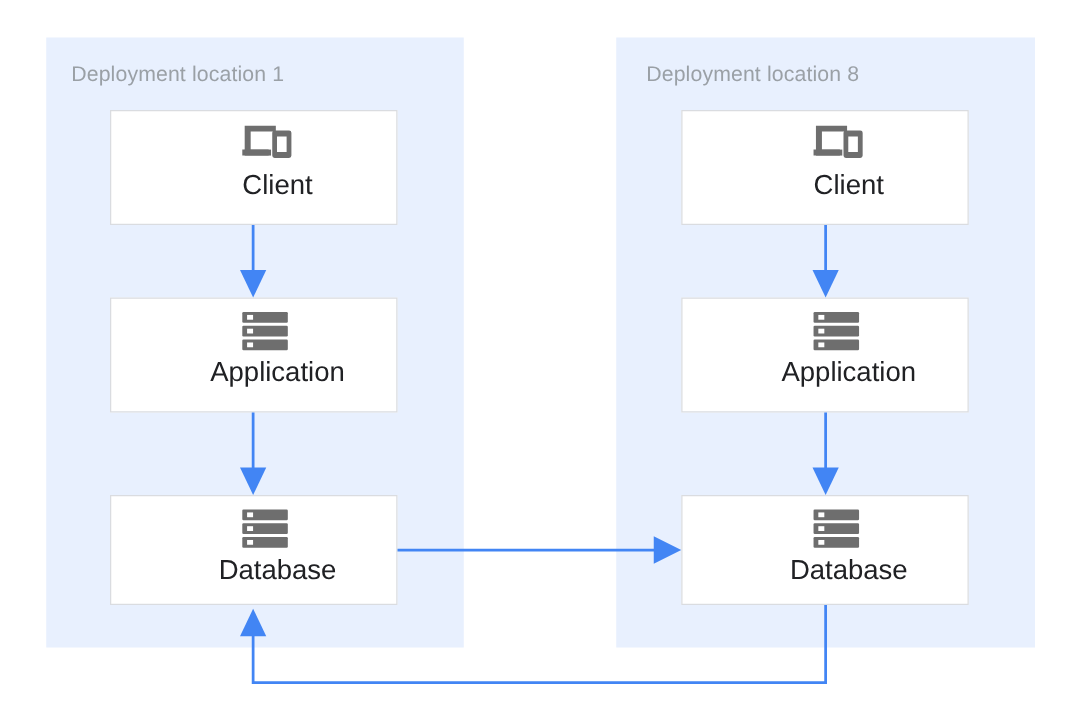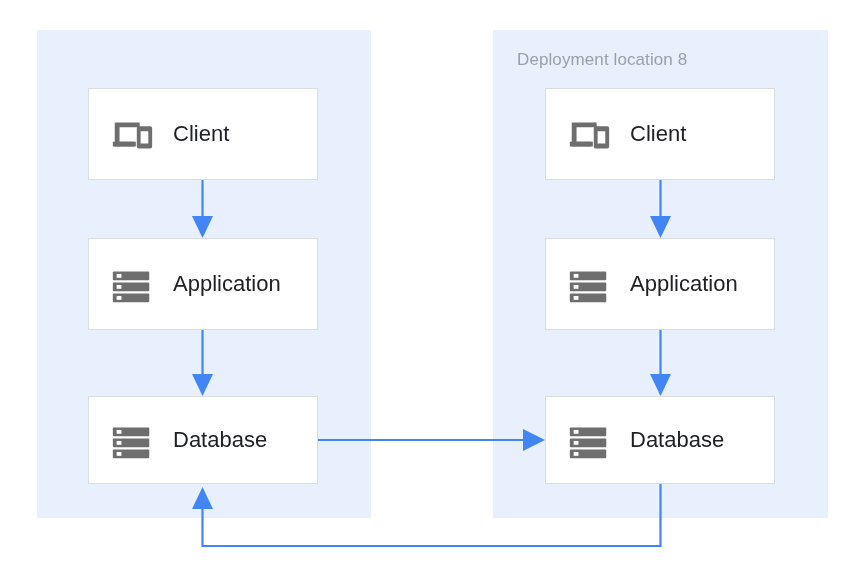--- a/index.html
+++ b/index.html
@@ -35,20 +35,21 @@
     white-space: nowrap;
   }
 
   
   .node {
     position: absolute;
     box-sizing: border-box;
     background: #ffffff;
     border: 1px solid #dadce0;
     display: flex;
+    flex-direction: column;
     align-items: center;
     padding-left: 20px;
   }
   .node-icon {
     flex: 0 0 auto;
     width: 46px;
     height: 46px;
     display: block;
   }
   .node-label {
@@ -77,20 +78,21 @@
   .edge-head {
     fill: #4285f4;
   }
 </style>
 </head>
 <body>
 
 <div id="diagram">
 
   <div class="zone" style="left:37px; top:30px; width:334px; height:488px;"></div>
+  <div class="zone-label" style="left:57px; top:50px;">Deployment location 1</div>
 
   <div class="node" style="left:88px; top:88px; width:230px; height:92px;">
     <svg class="node-icon" viewBox="0 0 48 48" aria-hidden="true">
       <path fill="#6e6e6e" d="M6 12 h26 v5 H11 v15 h15 v5 H4 v-5 h2 V12 z"></path>
       <rect x="6" y="32" width="22" height="5" fill="#6e6e6e"></rect>
       <path fill="#6e6e6e" d="M31 16 h12 a2 2 0 0 1 2 2 v19 a2 2 0 0 1 -2 2 h-12 a2 2 0 0 1 -2 -2 v-19 a2 2 0 0 1 2 -2 z
                                m2 5 v13 h8 v-13 z"></path>
     </svg>
     <span class="node-label">Client</span>
   </div>

